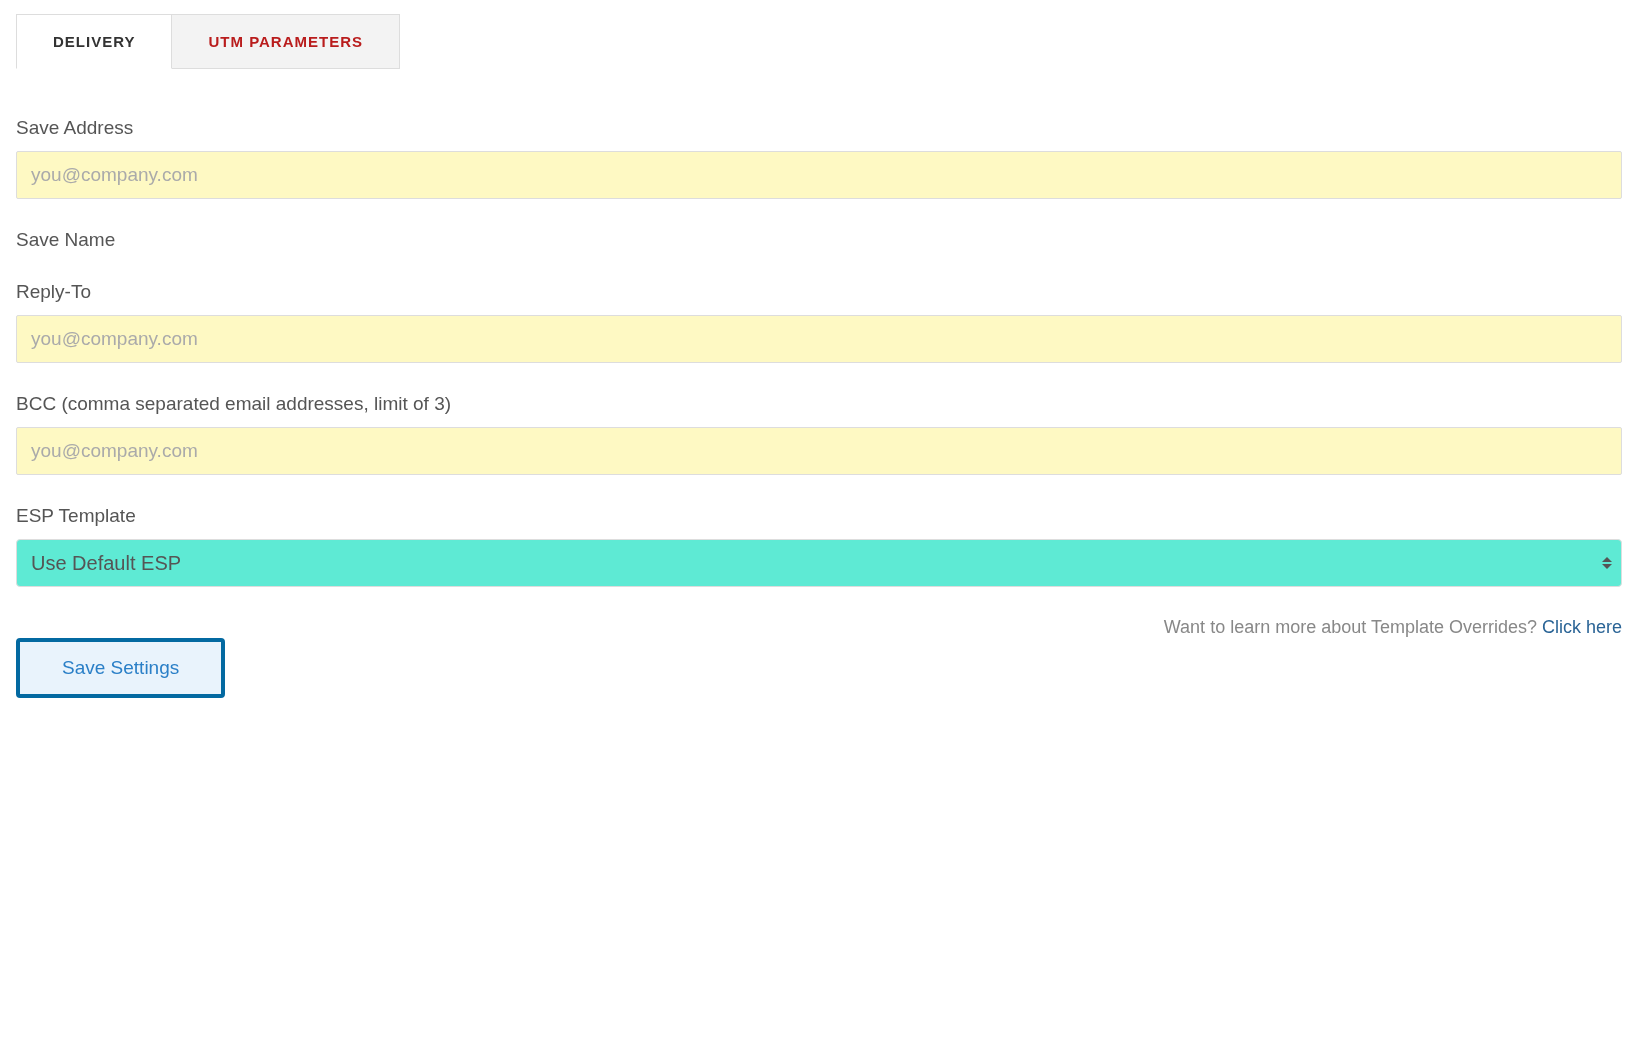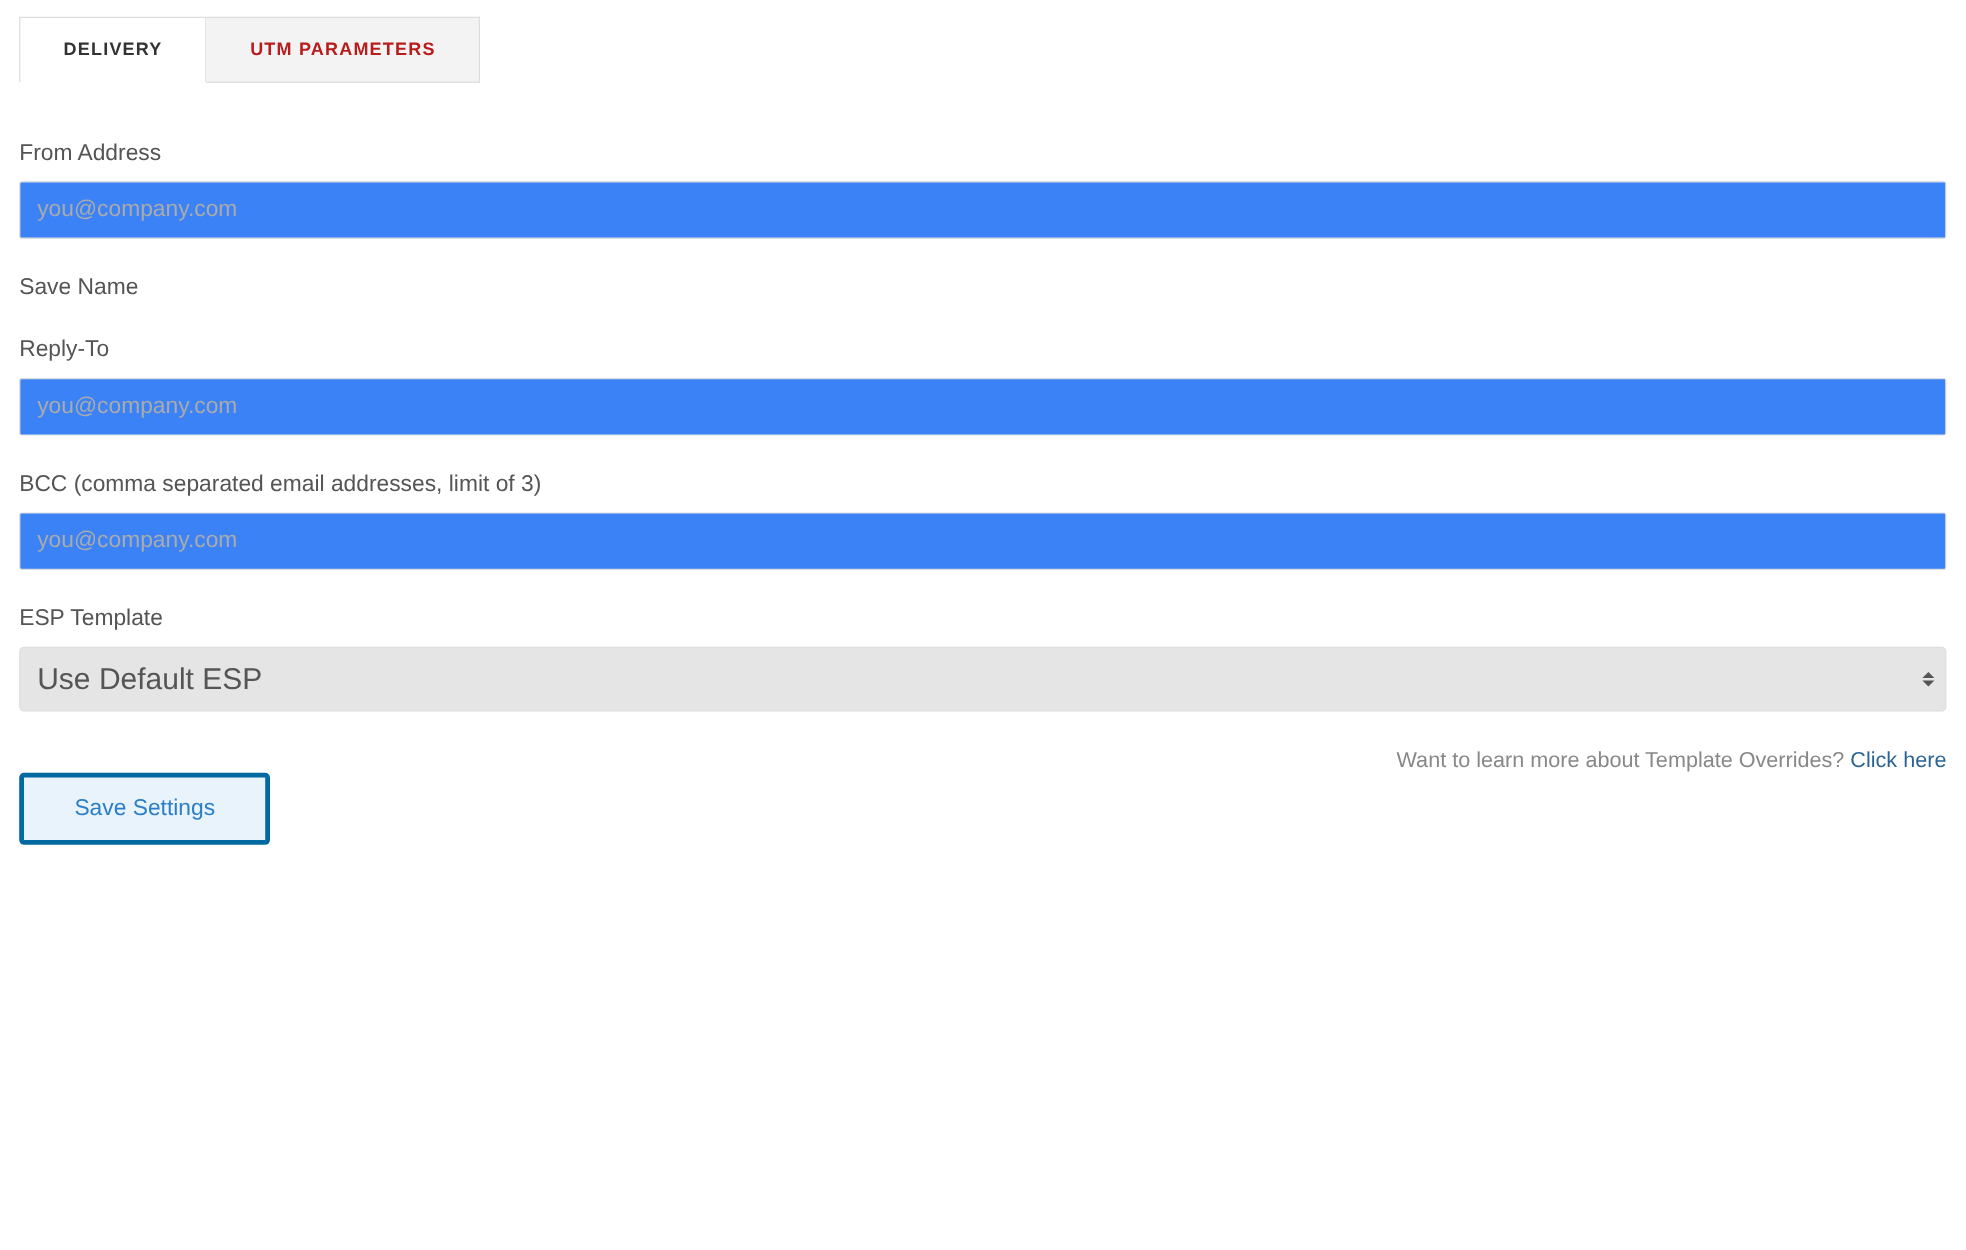--- a/index.html
+++ b/index.html
@@ -47,39 +47,39 @@
       font-weight: 400;
       color: #555;
       margin-bottom: 12px;
     }
     .form-input {
       width: 100%;
       padding: 12px 14px;
       font-size: 19px;
       border: 1px solid #ddd;
       border-radius: 2px;
-      background: #3b82f6;
+      background: #fef9c3;
       color: #333;
       outline: none;
       font-family: inherit;
     }
     .form-input::placeholder {
       color: #aaa;
     }
     .select-wrapper {
       position: relative;
       width: 100%;
     }
     .form-select {
       width: 100%;
       padding: 12px 14px;
-      font-size: 25px;
+      font-size: 20px;
       border: 1px solid #ddd;
       border-radius: 4px;
-      background: #e5e5e5;
+      background: #5eead4;
       color: #555;
       outline: none;
       appearance: none;
       -webkit-appearance: none;
       -moz-appearance: none;
       font-family: inherit;
       cursor: pointer;
     }
     .select-arrows {
       position: absolute;
@@ -132,21 +132,21 @@
 <body>
 
 
 
 <div class="tabs">
   <div class="tab active">DELIVERY</div>
   <div class="tab">UTM PARAMETERS</div>
 </div>
 
 <div class="form-group">
-  <label class="form-label">From Address</label>
+  <label class="form-label">Save Address</label>
   <input type="text" class="form-input" placeholder="you@company.com" style="">
 </div>
 
 <div class="form-group">
   <label class="form-label">Save Name</label>
 </div>
 
 <div class="form-group">
   <label class="form-label">Reply-To</label>
   <input type="text" class="form-input" placeholder="you@company.com" style="">

